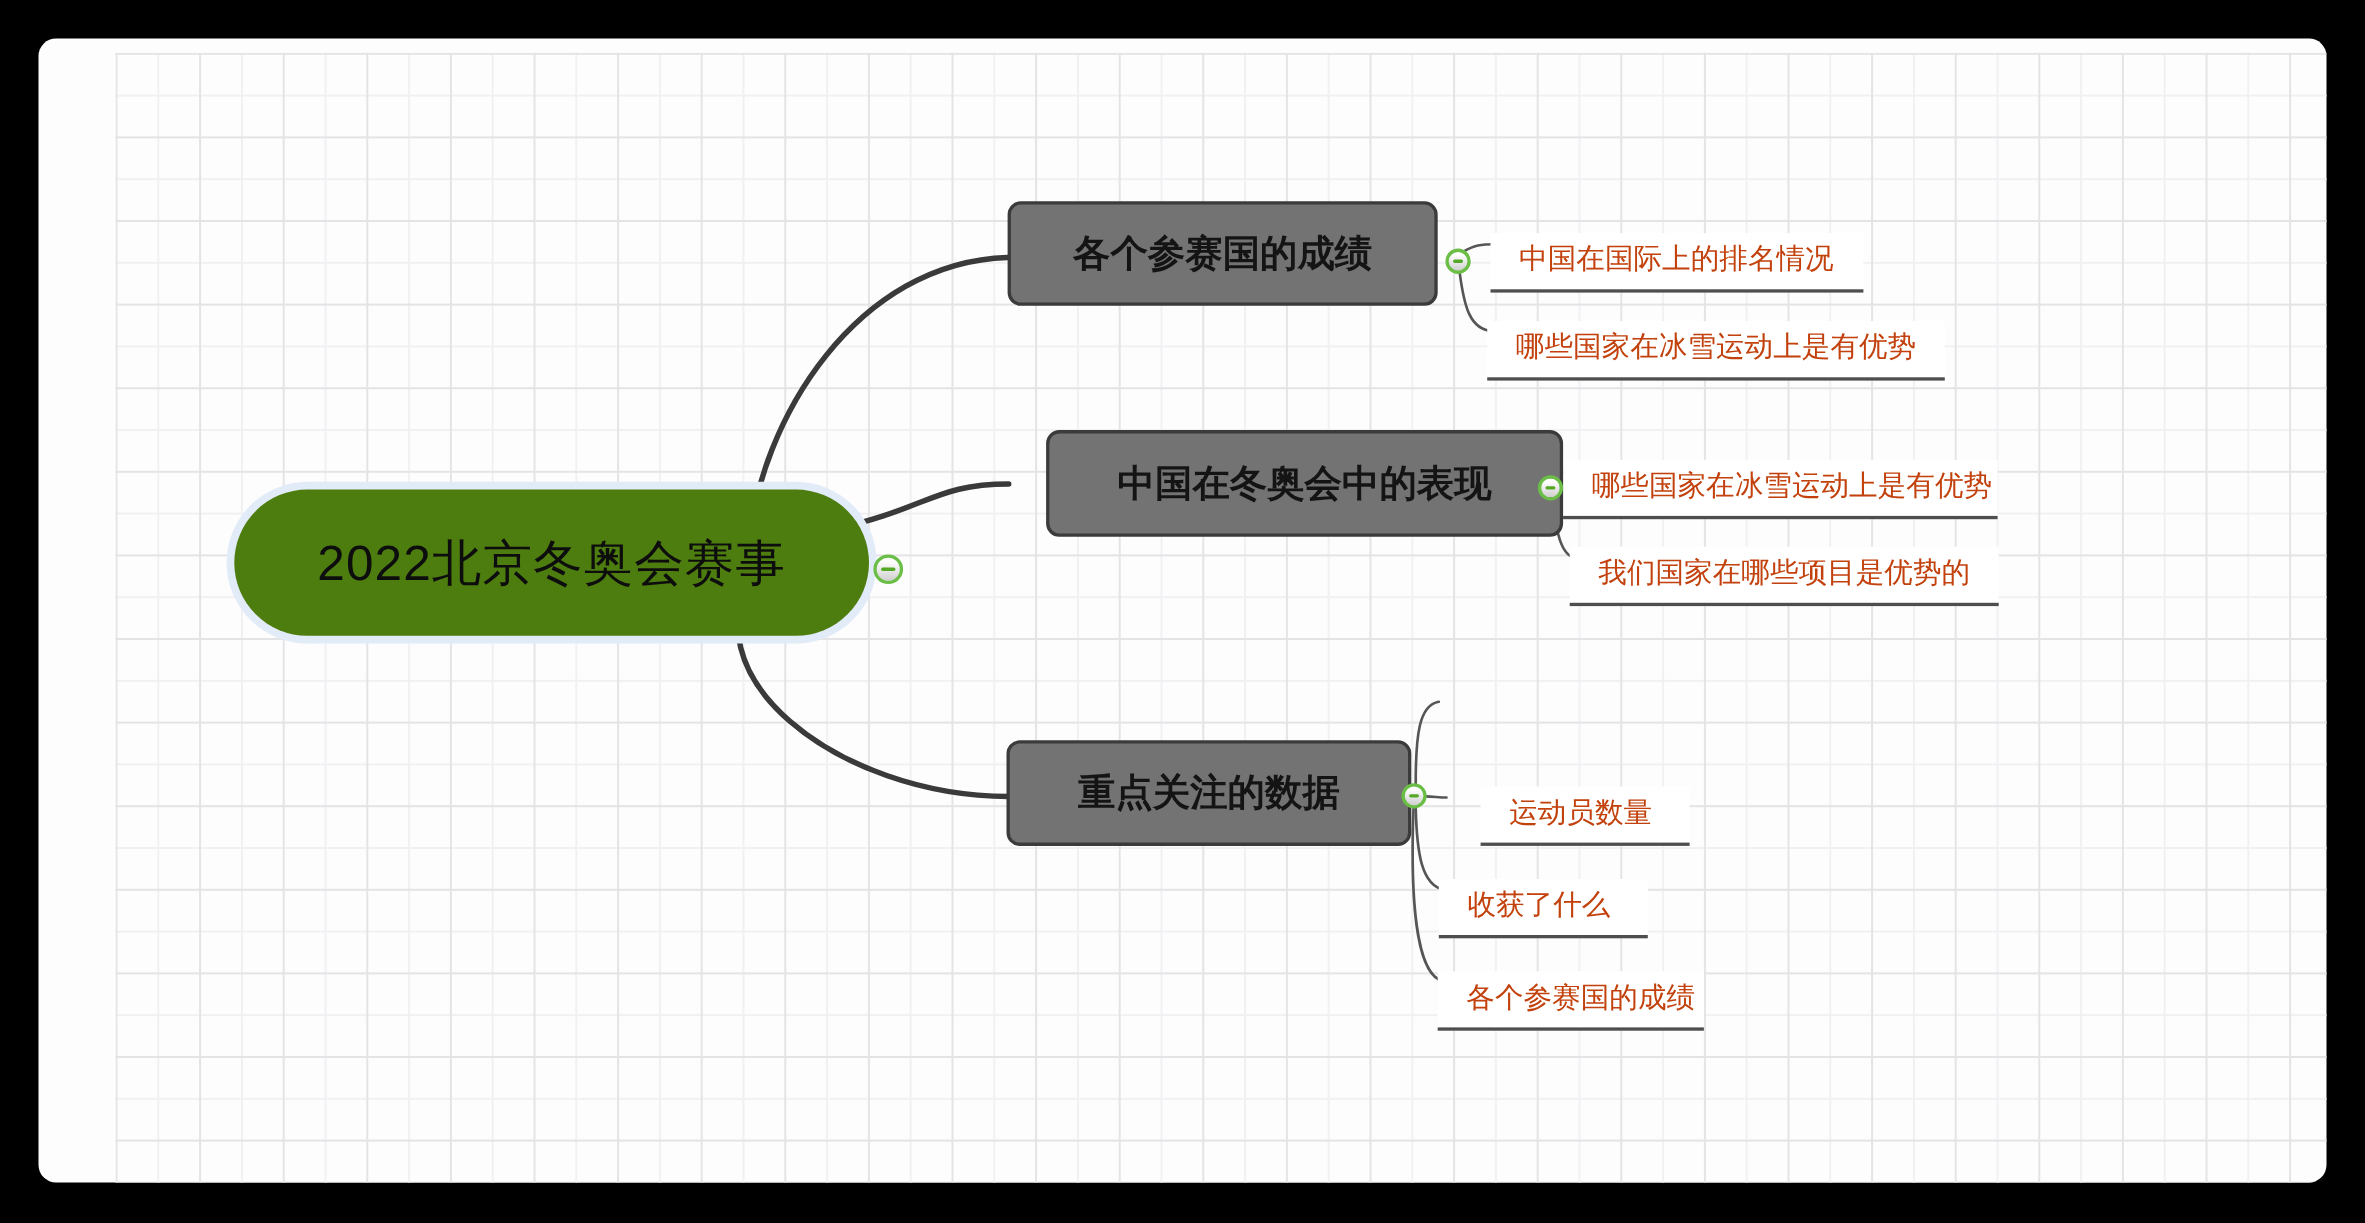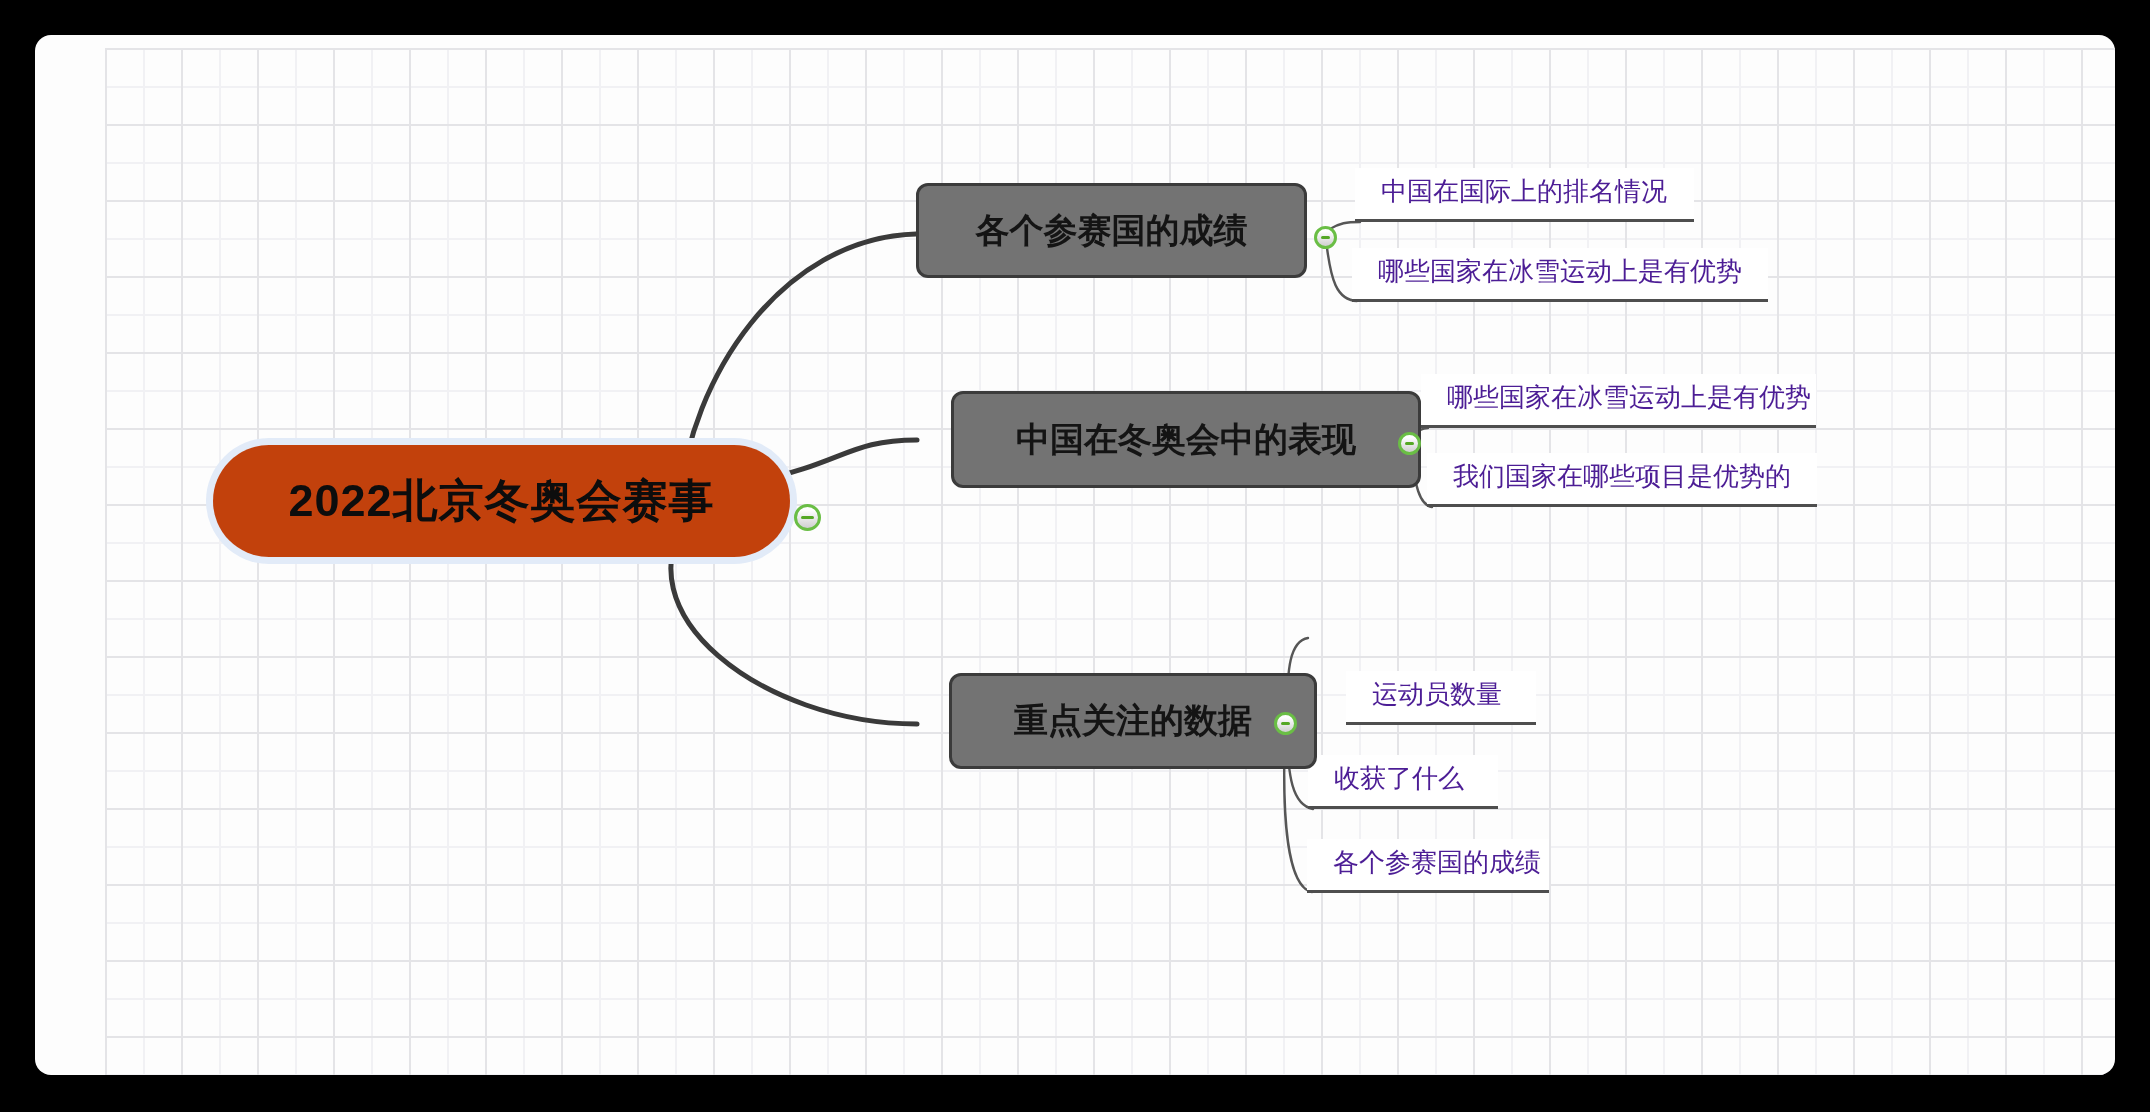--- a/index.html
+++ b/index.html
@@ -9,34 +9,34 @@
           border-radius:16px;overflow:hidden;}
   .grid{position:absolute;left:70px;top:13px;right:-2px;bottom:-2px;
         background-image:
           linear-gradient(to right,#e4e4e7 0 2px,transparent 2px),
           linear-gradient(to bottom,#e4e4e7 0 2px,transparent 2px),
           linear-gradient(to right,#f1f1f4 0 2px,transparent 2px),
           linear-gradient(to bottom,#f1f1f4 0 2px,transparent 2px);
         background-size:76px 76px,76px 76px,76px 76px,76px 76px;
         background-position:0 0,0 0,38px 0,0 38px;}
   svg.links{position:absolute;left:0;top:0;width:2150px;height:1112px;pointer-events:none;}
-  .central{position:absolute;left:213px;top:445px;width:577px;height:112px;
-           background:#c2410c;border-radius:70px;display:flex;align-items:center;justify-content:center;
-           font-size:45px;font-weight:700;color:#0d0d0d;letter-spacing:1px;white-space:nowrap;
+  .central{position:absolute;left:213px;top:445px;width:577px;height:133px;
+           background:#4d7c0f;border-radius:70px;display:flex;align-items:center;justify-content:center;
+           font-size:45px;font-weight:400;color:#0d0d0d;letter-spacing:1px;white-space:nowrap;
            box-shadow:0 0 0 7px #e2ebf8;cursor:pointer;}
   .btopic{position:absolute;background:#737373;border:3px solid #3b3b3b;border-radius:12px;
           display:flex;align-items:center;justify-content:center;
           font-size:34px;font-weight:800;color:#141414;white-space:nowrap;cursor:pointer;
           box-sizing:border-box;}
   .b1{left:916px;top:183px;width:391px;height:95px;}
   .b2{left:915px;top:391px;width:470px;height:97px;margin-left:36px;}
-  .b3{left:949px;top:673px;width:368px;height:96px;}
+  .b3{left:915px;top:673px;width:368px;height:96px;}
   .sub{position:absolute;background:#fff;border-bottom:3px solid #4e4e4e;
        display:flex;align-items:flex-end;padding:0 0 10px 26px;box-sizing:border-box;
-       font-size:26px;font-weight:500;color:#4c1d95;white-space:nowrap;cursor:pointer;}
+       font-size:26px;font-weight:500;color:#c2410c;white-space:nowrap;cursor:pointer;margin-top:44px;}
   .s11{left:1355px;top:168px;width:339px;height:54px;}
   .s12{left:1352px;top:248px;width:416px;height:54px;}
   .s21{left:1421px;top:374px;width:395px;height:54px;}
   .s22{left:1427px;top:453px;width:390px;height:54px;}
   .s31{left:1303px;top:584px;width:434px;height:54px;}
   .s32{left:1346px;top:671px;width:190px;height:54px;}
   .s33{left:1308px;top:755px;width:190px;height:54px;}
   .s34{left:1307px;top:839px;width:242px;height:54px;}
   .collapse{position:absolute;border-radius:50%;border:3px solid #6abe45;
             background:linear-gradient(#ffffff 15%,#cfcfcf 100%);

